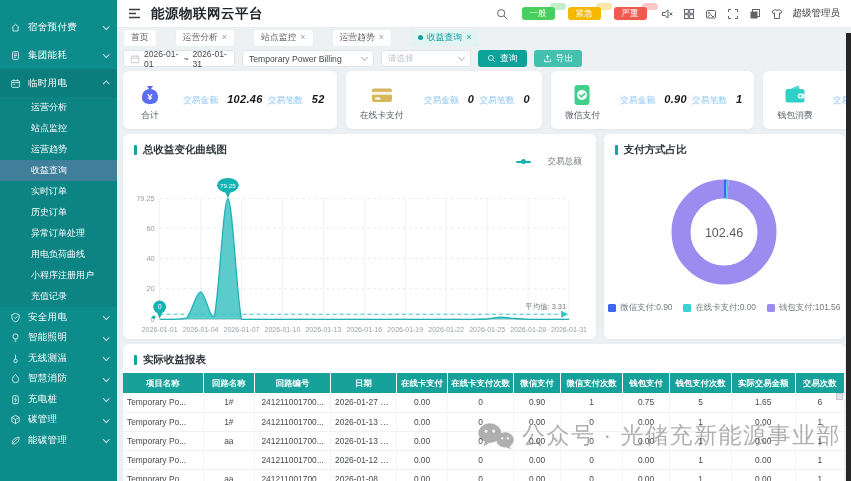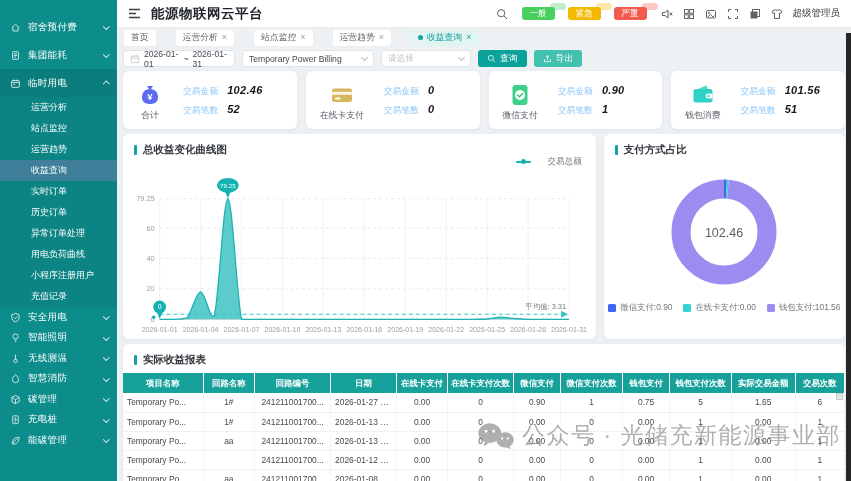--- a/index.html
+++ b/index.html
@@ -48,21 +48,21 @@
   .chev-down { width:5px; height:5px; border-right:1px solid #b8bcc4; border-bottom:1px solid #b8bcc4; transform:rotate(45deg); margin-top:-3px; }
   .btn { height:17px; border:none; border-radius:3px; color:#fff; font-size:8.8px; padding:0 9px; display:flex; align-items:center; gap:4px; cursor:pointer; font-family:inherit; }
   .btn-search { background:#0ba29a; }
   .btn-export { background:#43c0ae; }
 
   
   .cards { display:flex; gap:9px; padding:0 6px; }
   .card { flex:1; background:#fff; border-radius:6px; height:58px; box-shadow:0 1px 4px rgba(31,61,87,0.06); display:flex; align-items:center; padding:5px 12px 5px 14px; }
   .card-left { display:flex; flex-direction:column; align-items:center; gap:2px; margin-top:3px; }
   .card-name { font-size:8.8px; color:#5a5e66; white-space:nowrap; }
-  .card-metrics { margin-left:20px; display:flex; flex-direction:column; gap:5px; }
+  .card-metrics { margin-left:20px; display:flex; flex-direction:row; gap:5px; }
   .metric { display:flex; align-items:baseline; gap:9px; }
   .m-label { font-size:8.8px; color:#8ec7f7; white-space:nowrap; }
   .m-value { font-size:11px; font-weight:bold; font-style:italic; color:#17181f; letter-spacing:0.3px; }
 
   
   .charts-row { display:flex; gap:8px; padding:5px 6px 0; height:210px; }
   .chart-card { background:#fff; border-radius:6px; box-shadow:0 1px 4px rgba(31,61,87,0.06); position:relative; overflow:hidden; }
   .line-card { flex:1.96; }
   .donut-card { flex:1; }
   .card-title { font-size:10.5px; font-weight:bold; color:#33373d; padding:9px 11px 3px; display:flex; align-items:center; }
@@ -167,34 +167,34 @@
           <svg width="11" height="11" viewBox="0 0 12 12" fill="none" stroke="#fff" stroke-width="0.9" opacity="0.92" stroke-linejoin="round">
             <path d="M6 1.5 C7.8 3.6 9.4 5.2 9.4 7.2 A3.4 3.4 0 0 1 2.6 7.2 C2.6 5.2 4.2 3.6 6 1.5 Z"></path>
           </svg>
         </span>
         <span class="s-label">智慧消防</span>
         <span class="chev"></span>
       </div>
       <div class="side-item compact">
         <span class="s-icon">
           <svg width="11" height="11" viewBox="0 0 12 12" fill="none" stroke="#fff" stroke-width="0.9" opacity="0.92" stroke-linejoin="round">
-            <path d="M6 1.5 L10 3.7 V8.3 L6 10.5 L2 8.3 V3.7 Z M2 3.7 L6 6 L10 3.7 M6 6 V10.5"></path>
-          </svg>
-        </span>
-        <span class="s-label">碳管理</span>
-        <span class="chev"></span>
-      </div>
-      <div class="side-item compact">
-        <span class="s-icon">
-          <svg width="11" height="11" viewBox="0 0 12 12" fill="none" stroke="#fff" stroke-width="0.9" opacity="0.92" stroke-linejoin="round">
             <rect x="3" y="2" width="6" height="8.5" rx="0.8"></rect>
             <path d="M6.4 3.5 L5 6.2 H7 L5.6 9"></path>
           </svg>
         </span>
         <span class="s-label">充电桩</span>
+        <span class="chev"></span>
+      </div>
+      <div class="side-item compact">
+        <span class="s-icon">
+          <svg width="11" height="11" viewBox="0 0 12 12" fill="none" stroke="#fff" stroke-width="0.9" opacity="0.92" stroke-linejoin="round">
+            <path d="M6 1.5 L10 3.7 V8.3 L6 10.5 L2 8.3 V3.7 Z M2 3.7 L6 6 L10 3.7 M6 6 V10.5"></path>
+          </svg>
+        </span>
+        <span class="s-label">碳管理</span>
         <span class="chev"></span>
       </div>
       <div class="side-item compact">
         <span class="s-icon">
           <svg width="11" height="11" viewBox="0 0 12 12" fill="none" stroke="#fff" stroke-width="0.9" opacity="0.92" stroke-linejoin="round">
             <path d="M2.5 9.5 C2.5 5 5.5 2.5 10 2.5 C10 7 7.5 10 3 10 Z M3 9.5 C4.5 7 6.5 5 8.5 4"></path>
           </svg>
         </span>
         <span class="s-label">能碳管理</span>
         <span class="chev"></span>

